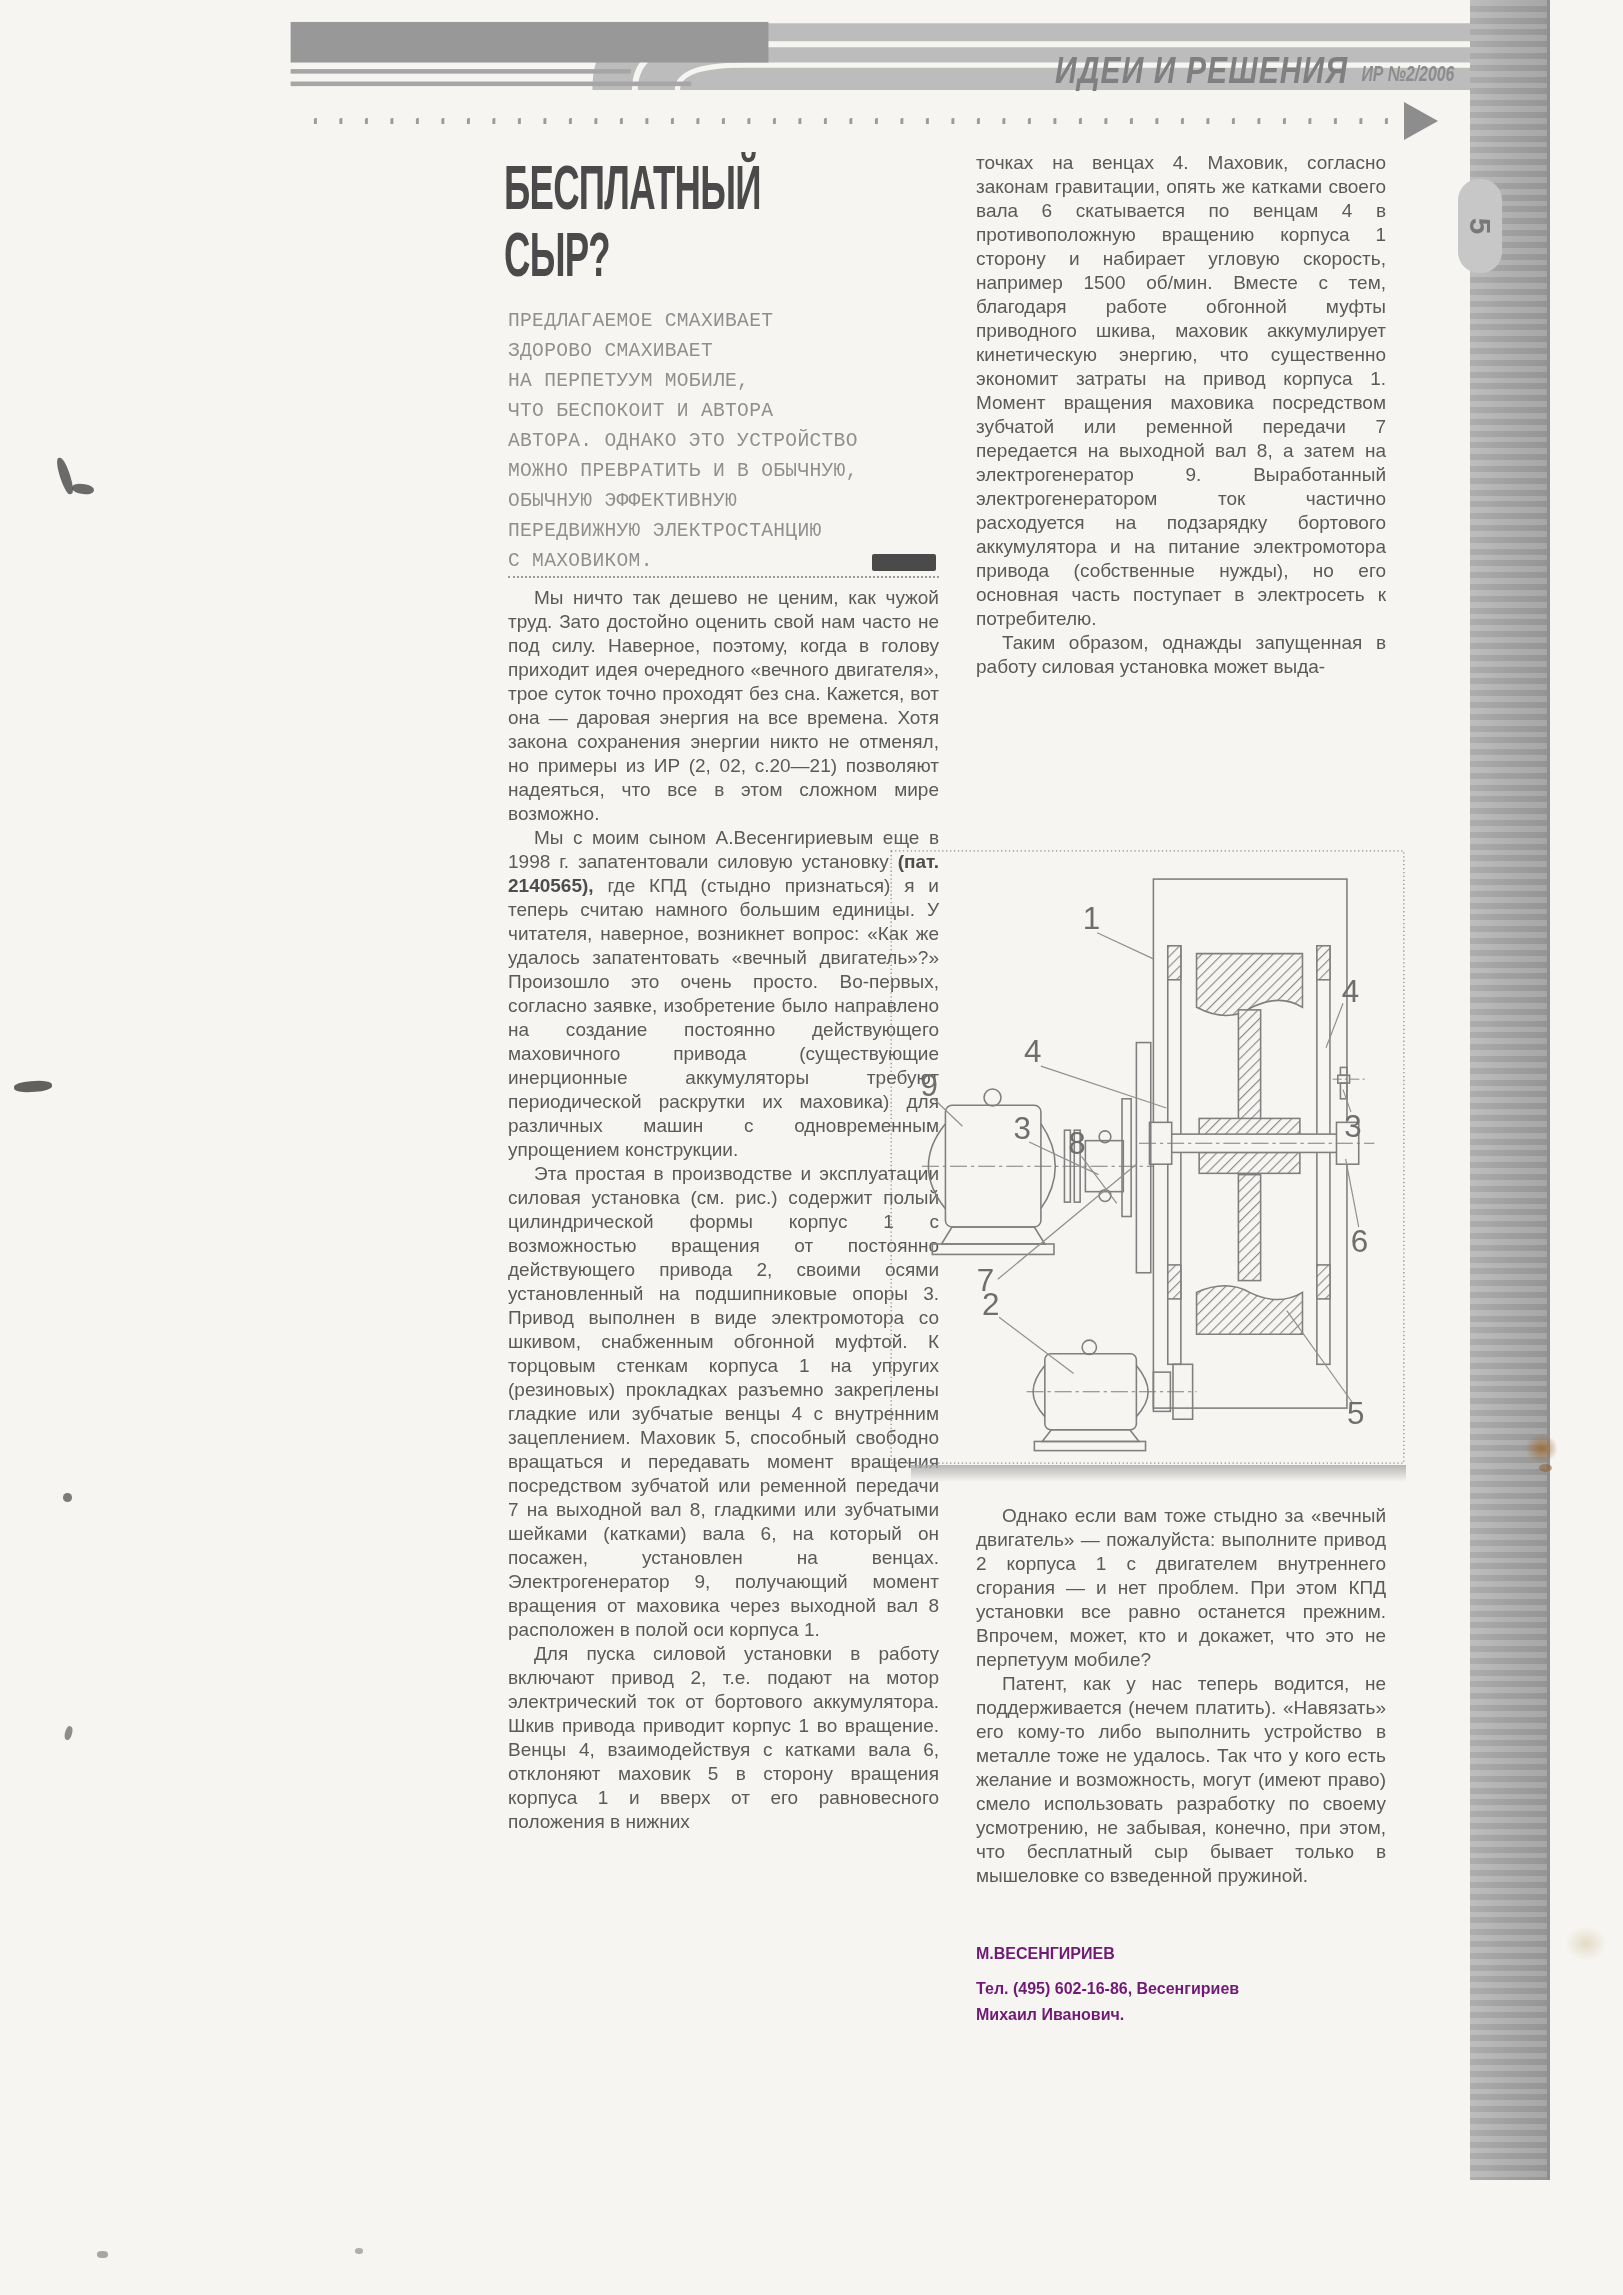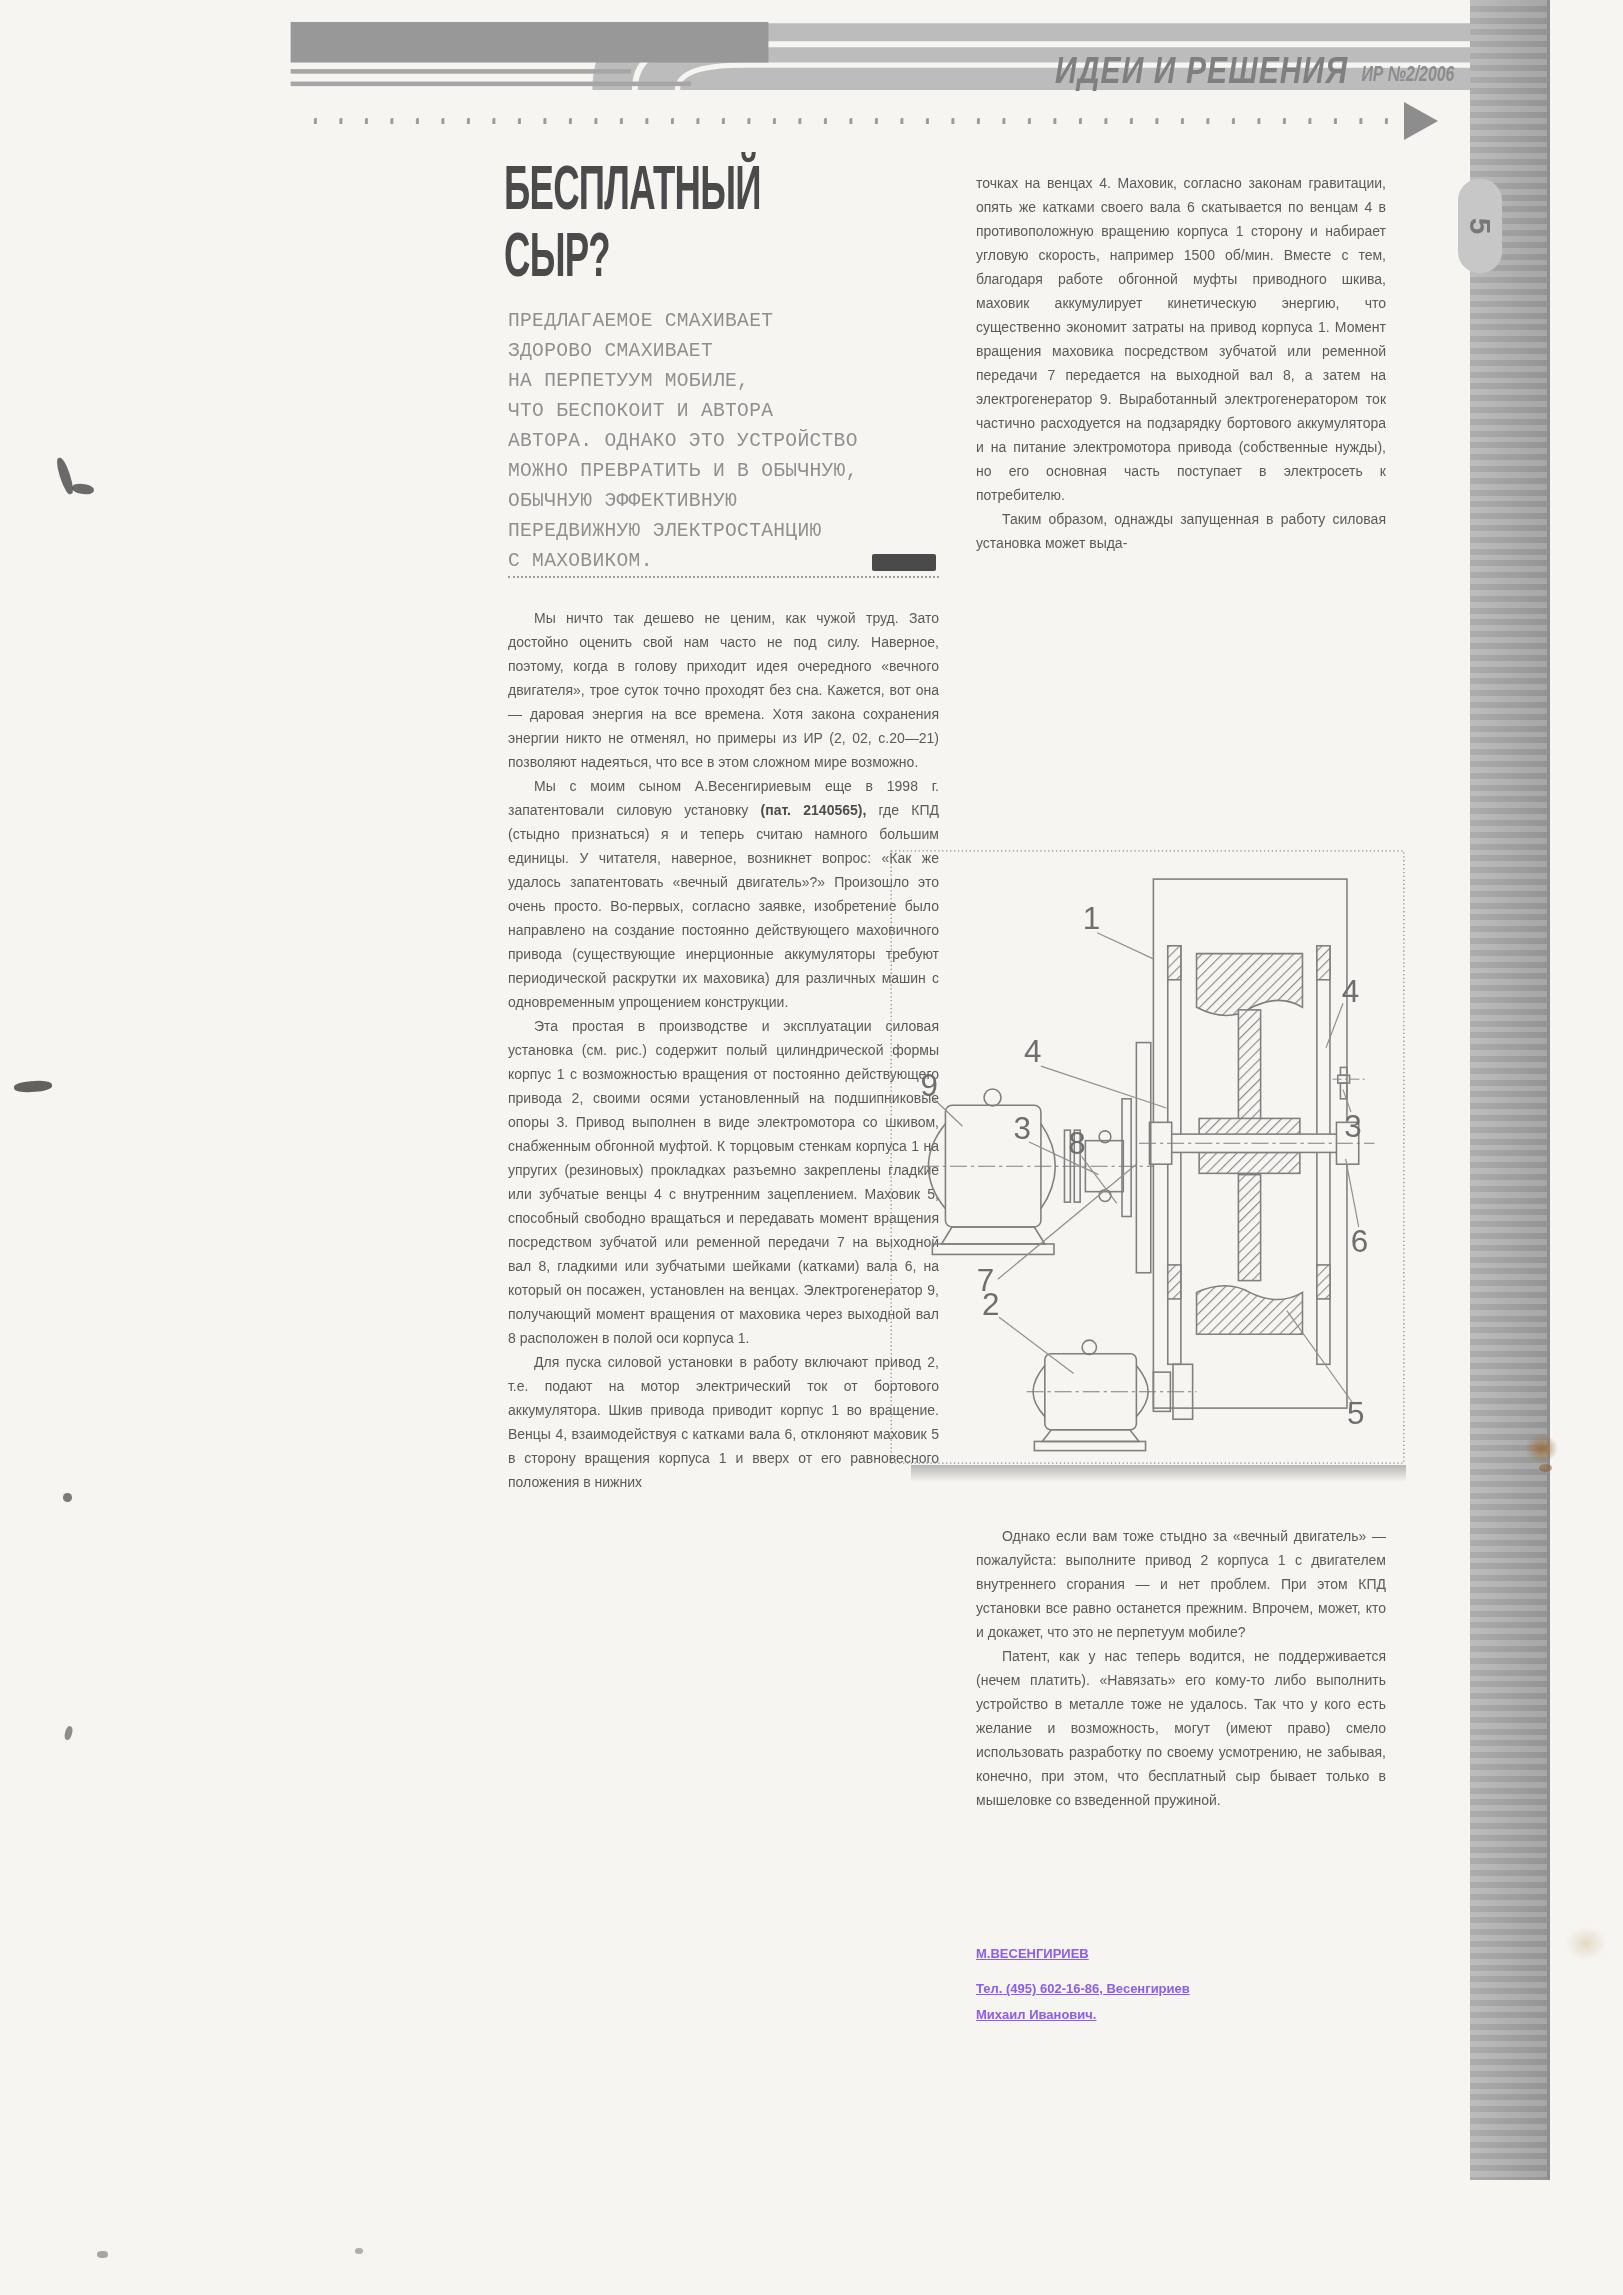--- a/index.html
+++ b/index.html
@@ -56,31 +56,31 @@
     position:absolute;left:872px;top:554px;width:64px;height:17px;
     background:#4a4a4a;border-radius:2px;
   }
   .col-rule{
     position:absolute;left:508px;top:576px;width:431px;height:0;
     border-top:2px dotted #9d9d9d;
   }
   
   .col{
     position:absolute;width:431px;
-    font-size:14px;line-height:24px;text-align:justify;color:#5a5a5a;margin-top:20px;
+    font-size:19px;line-height:24px;text-align:justify;color:#5a5a5a;
   }
   .col p{margin:0;text-indent:26px;}
   .col p.cont{text-indent:0;}
   .left-col{left:508px;top:586px;}
   .right-col-top{left:976px;top:151px;width:410px;}
   .right-col-bottom{left:976px;top:1504px;width:410px;}
   .bold{font-weight:bold;color:#4d4d4d;}
   .signature{
     position:absolute;left:976px;top:1941px;width:410px;
-    font-size:13px;line-height:26px;font-weight:bold;color:#8b5cf6;text-decoration:underline;
+    font-size:16px;line-height:26px;font-weight:bold;color:#701a75;
   }
   .signature .name{margin-bottom:9.2px;}
   
   .figure{position:absolute;left:889px;top:849px;width:517px;height:616px;}
   .figure-shadow{
     position:absolute;left:911px;top:1465px;width:495px;height:17px;
     background:linear-gradient(180deg,#ababab,rgba(214,214,214,0));
     opacity:.85;
   }
   

